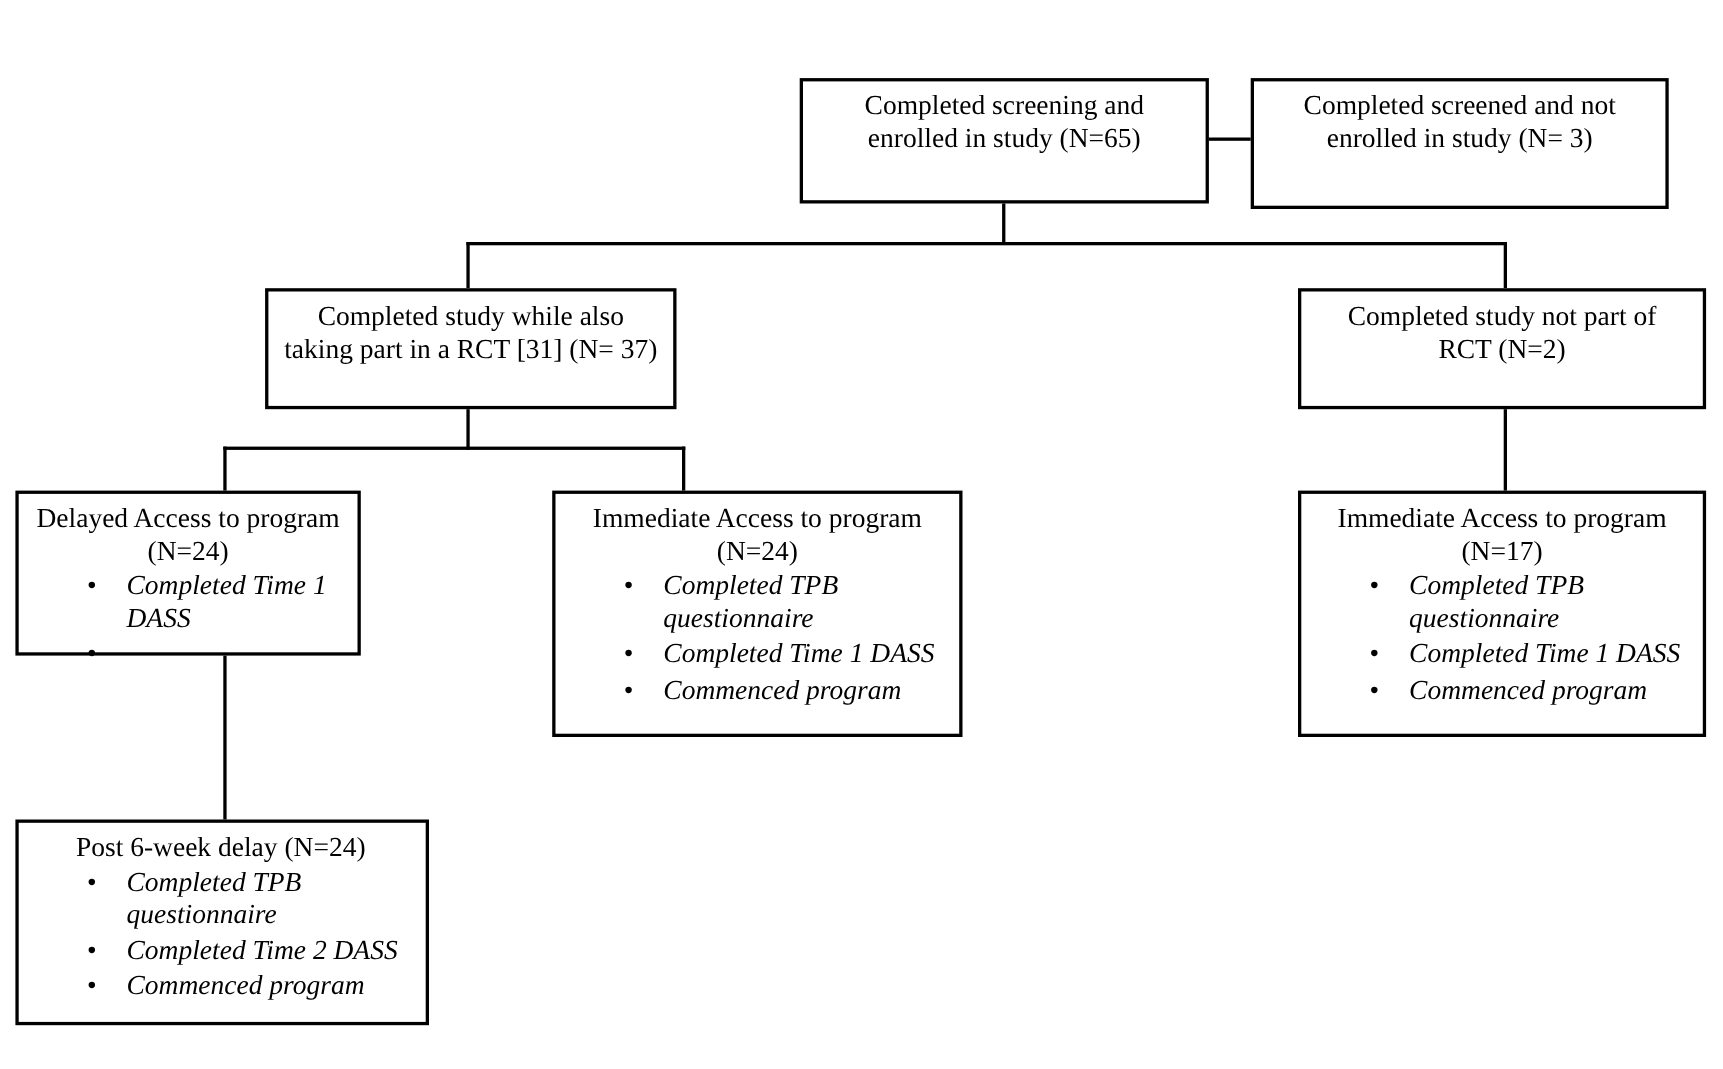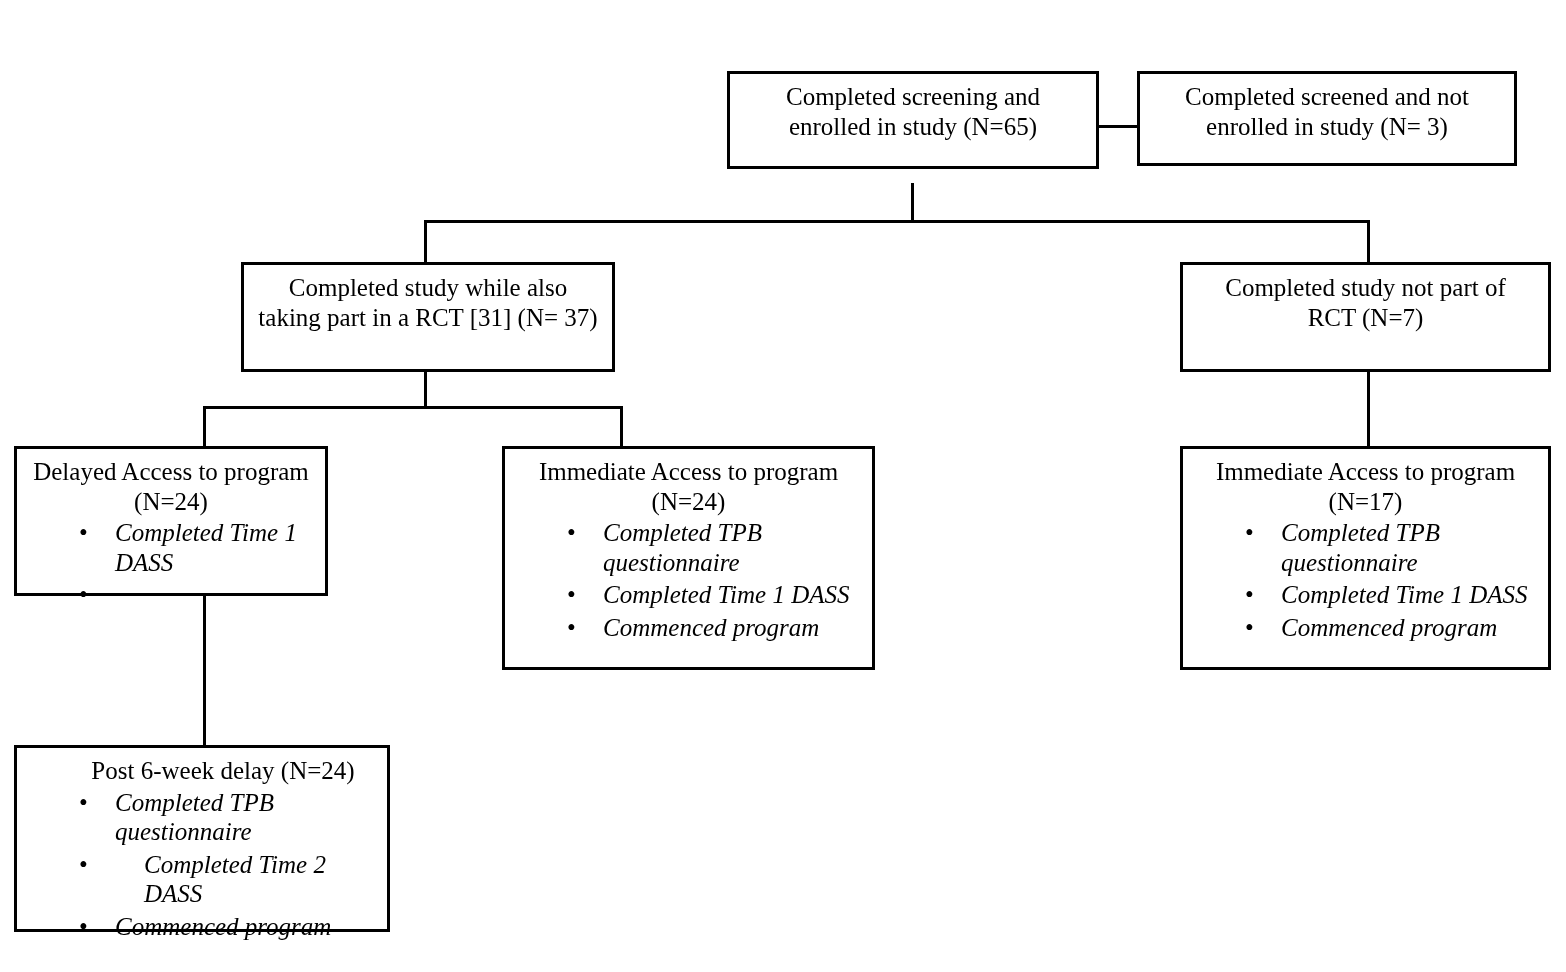--- a/index.html
+++ b/index.html
@@ -26,21 +26,21 @@
     background: #ffffff;
     padding: 8px 10px;
   }
   .node .title {
     text-align: center;
     font-size: 25px;
     line-height: 1.18;
     white-space: pre-line;
   }
   .node .title.left {
-    text-align: center;
+    text-align: left;
     padding-left: 42px;
   }
   .bullets {
     list-style: none;
     margin: 2px 0 0 0;
     padding: 0 0 0 42px;
     font-size: 25px;
     line-height: 1.18;
   }
   .bullets li {
@@ -83,38 +83,38 @@
 
   <div class="conn conn-v" style="left:424px; top:370px; height:39px;"></div>
   <div class="conn conn-h" style="left:203px; top:406px; width:420px;"></div>
   <div class="conn conn-v" style="left:203px; top:406px; height:42px;"></div>
   <div class="conn conn-v" style="left:620px; top:406px; height:42px;"></div>
 
   <div class="conn conn-v" style="left:1367px; top:370px; height:78px;"></div>
 
   <div class="conn conn-v" style="left:203px; top:594px; height:152px;"></div>
 
-  <div class="node" style="left:727px; top:71px; width:372px; height:98px;">
+  <div class="node" style="left:727px; top:71px; width:372px; height:114px;">
     <div class="title">Completed screening and
 enrolled in study (N=65)</div>
   </div>
 
-  <div class="node" style="left:1137px; top:71px; width:380px; height:95px;">
+  <div class="node" style="left:1137px; top:71px; width:380px; height:119px;">
     <div class="title">Completed screened and not
 enrolled in study (N= 3)</div>
   </div>
 
   <div class="node" style="left:241px; top:262px; width:374px; height:110px;">
     <div class="title">Completed study while also
 taking part in a RCT [31] (N= 37)</div>
   </div>
 
   <div class="node" style="left:1180px; top:262px; width:371px; height:110px;">
     <div class="title">Completed study not part of
-RCT (N=7)</div>
+RCT (N=2)</div>
   </div>
 
   <div class="node" style="left:14px; top:446px; width:314px; height:150px;">
     <div class="title">Delayed Access to program
 (N=24)</div>
     <ul class="bullets">
         <li>
           <span class="bullet-dot">•</span>
           <span class="bullet-text" style="white-space: pre-line;">Completed Time 1 DASS</span>
         </li>
@@ -167,21 +167,21 @@
   <div class="node" style="left:14px; top:745px; width:376px; height:187px;">
     <div class="title left">Post 6-week delay (N=24)</div>
     <ul class="bullets">
         <li>
           <span class="bullet-dot">•</span>
           <span class="bullet-text" style="white-space: pre-line;">Completed TPB
 questionnaire</span>
         </li>
         <li>
           <span class="bullet-dot">•</span>
-          <span class="bullet-text" style="white-space: pre-line; margin-left: 29px;">Completed Time 2 DASS</span>
+          <span class="bullet-text" style="white-space: pre-line;">Completed Time 2 DASS</span>
         </li>
         <li>
           <span class="bullet-dot">•</span>
           <span class="bullet-text" style="white-space: pre-line;">Commenced program</span>
         </li>
       </ul>
   </div>
 
 </div>
 

